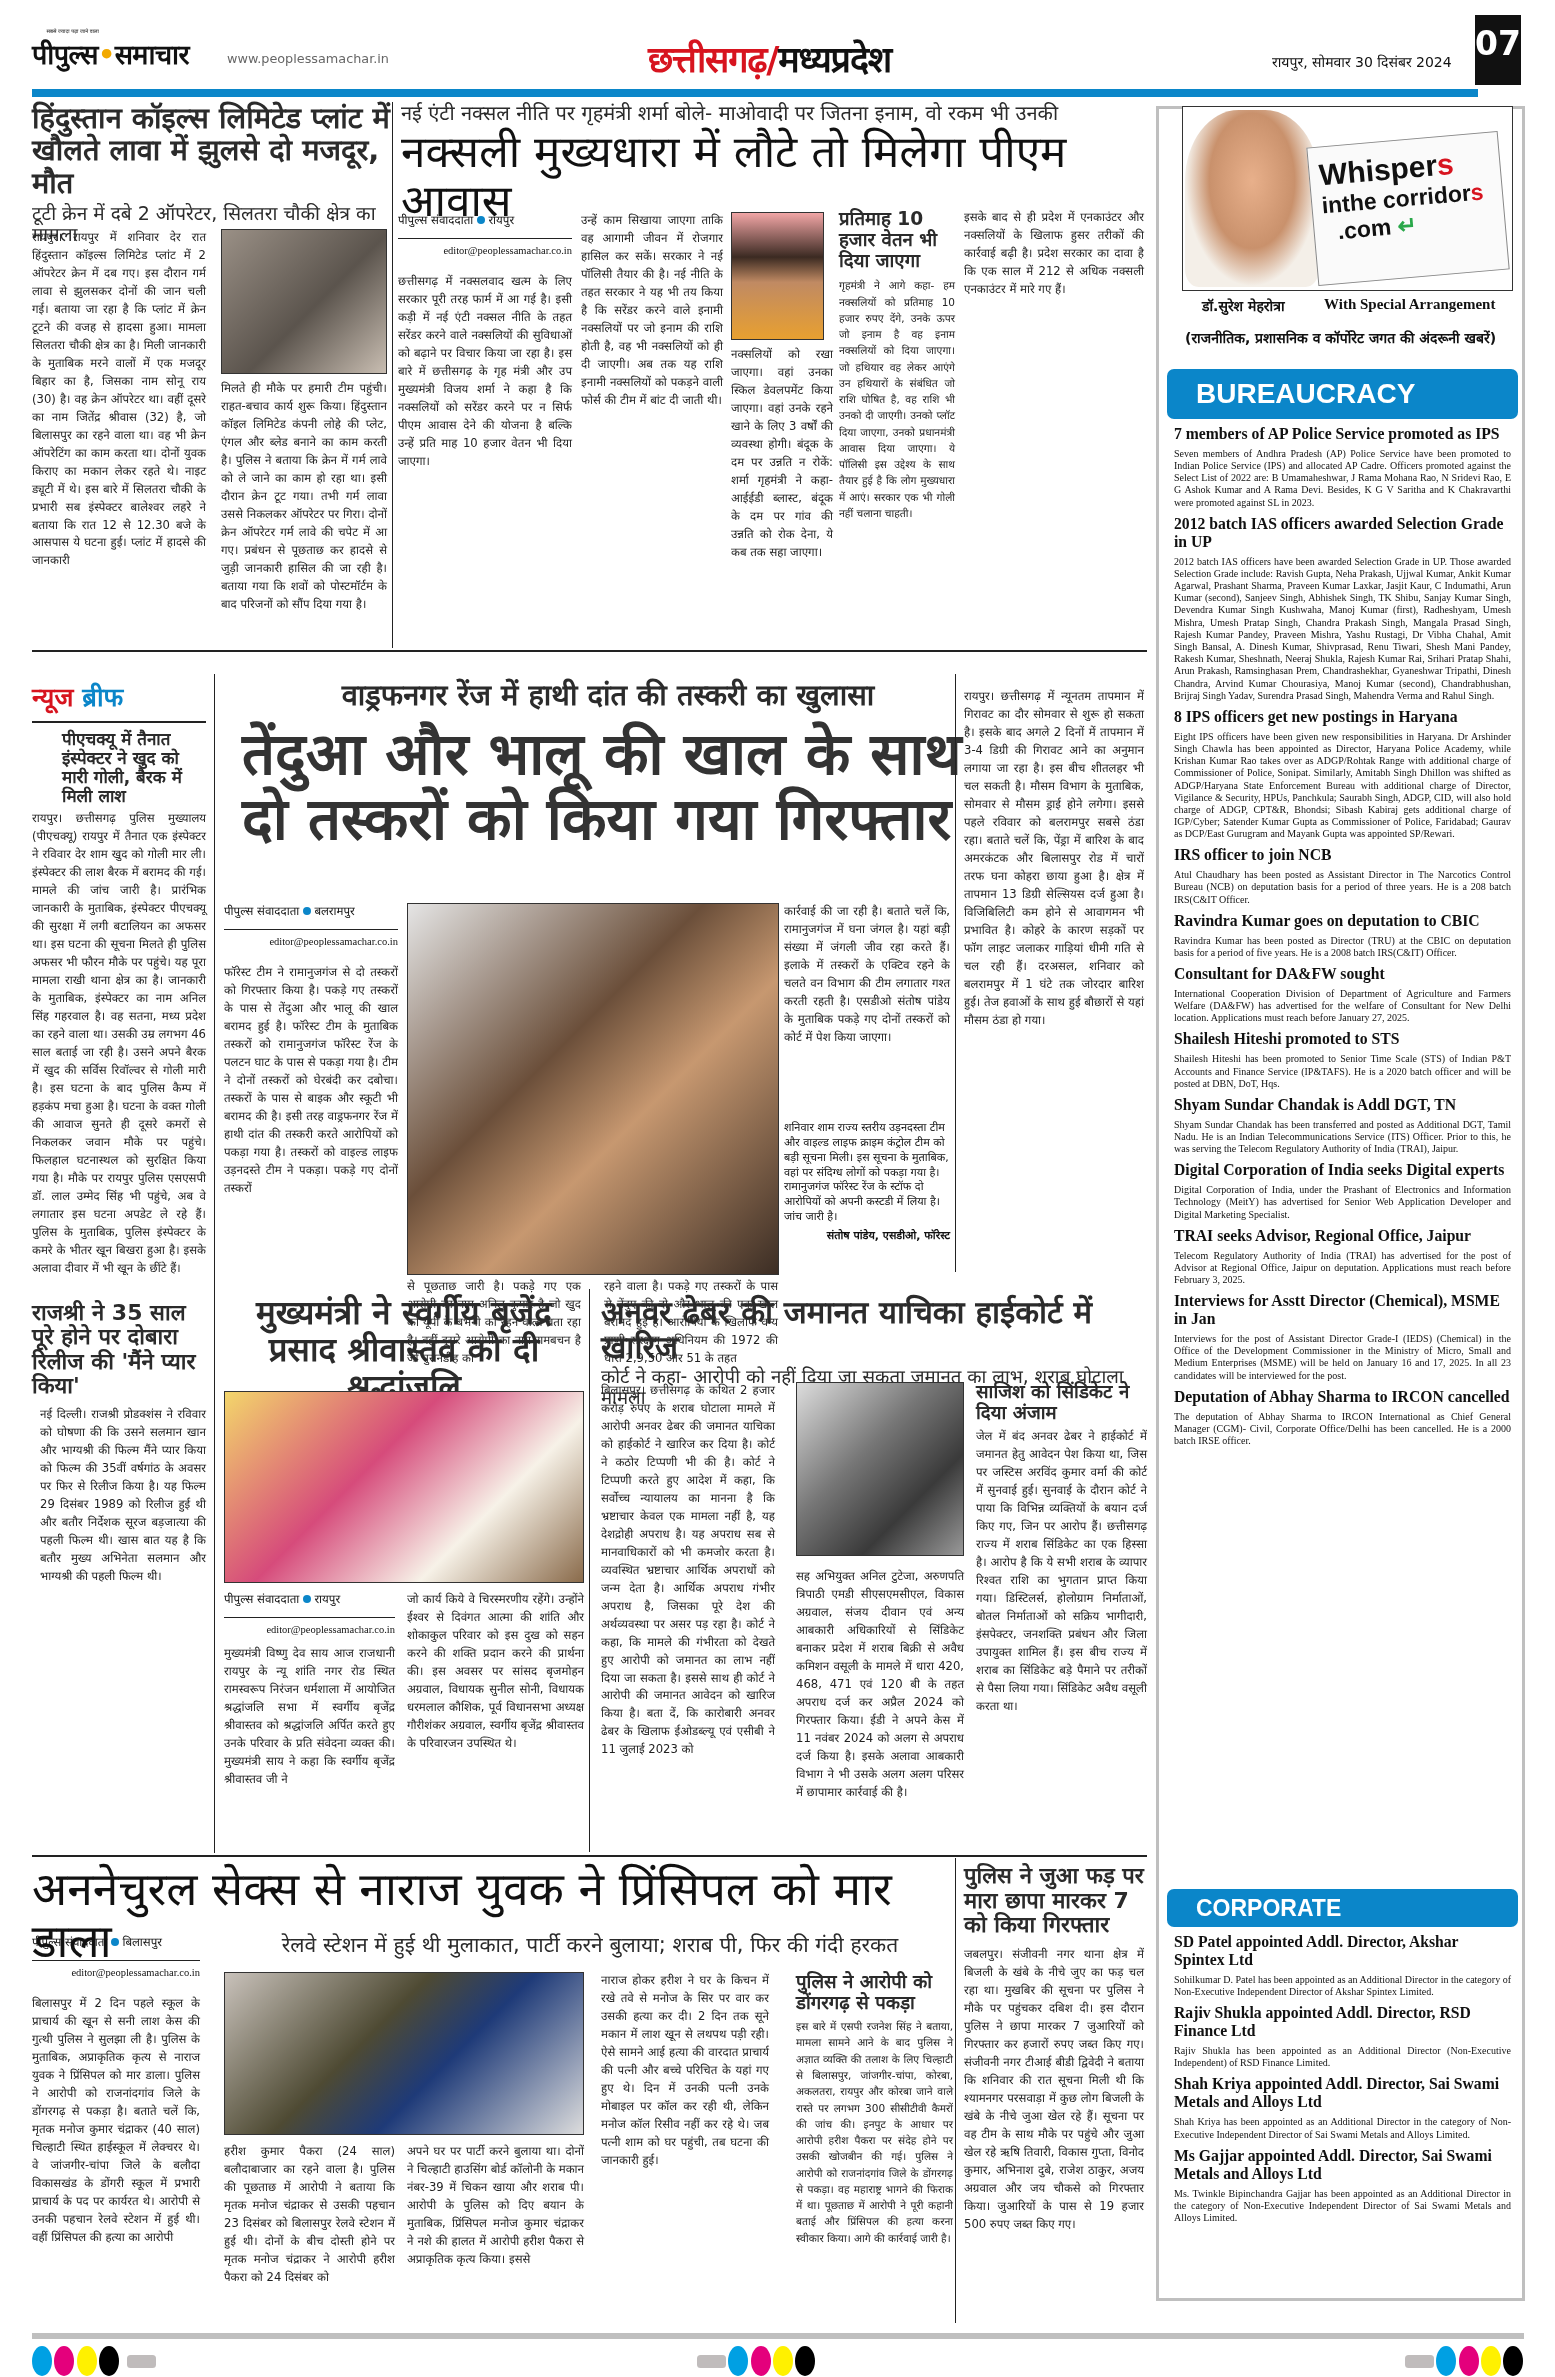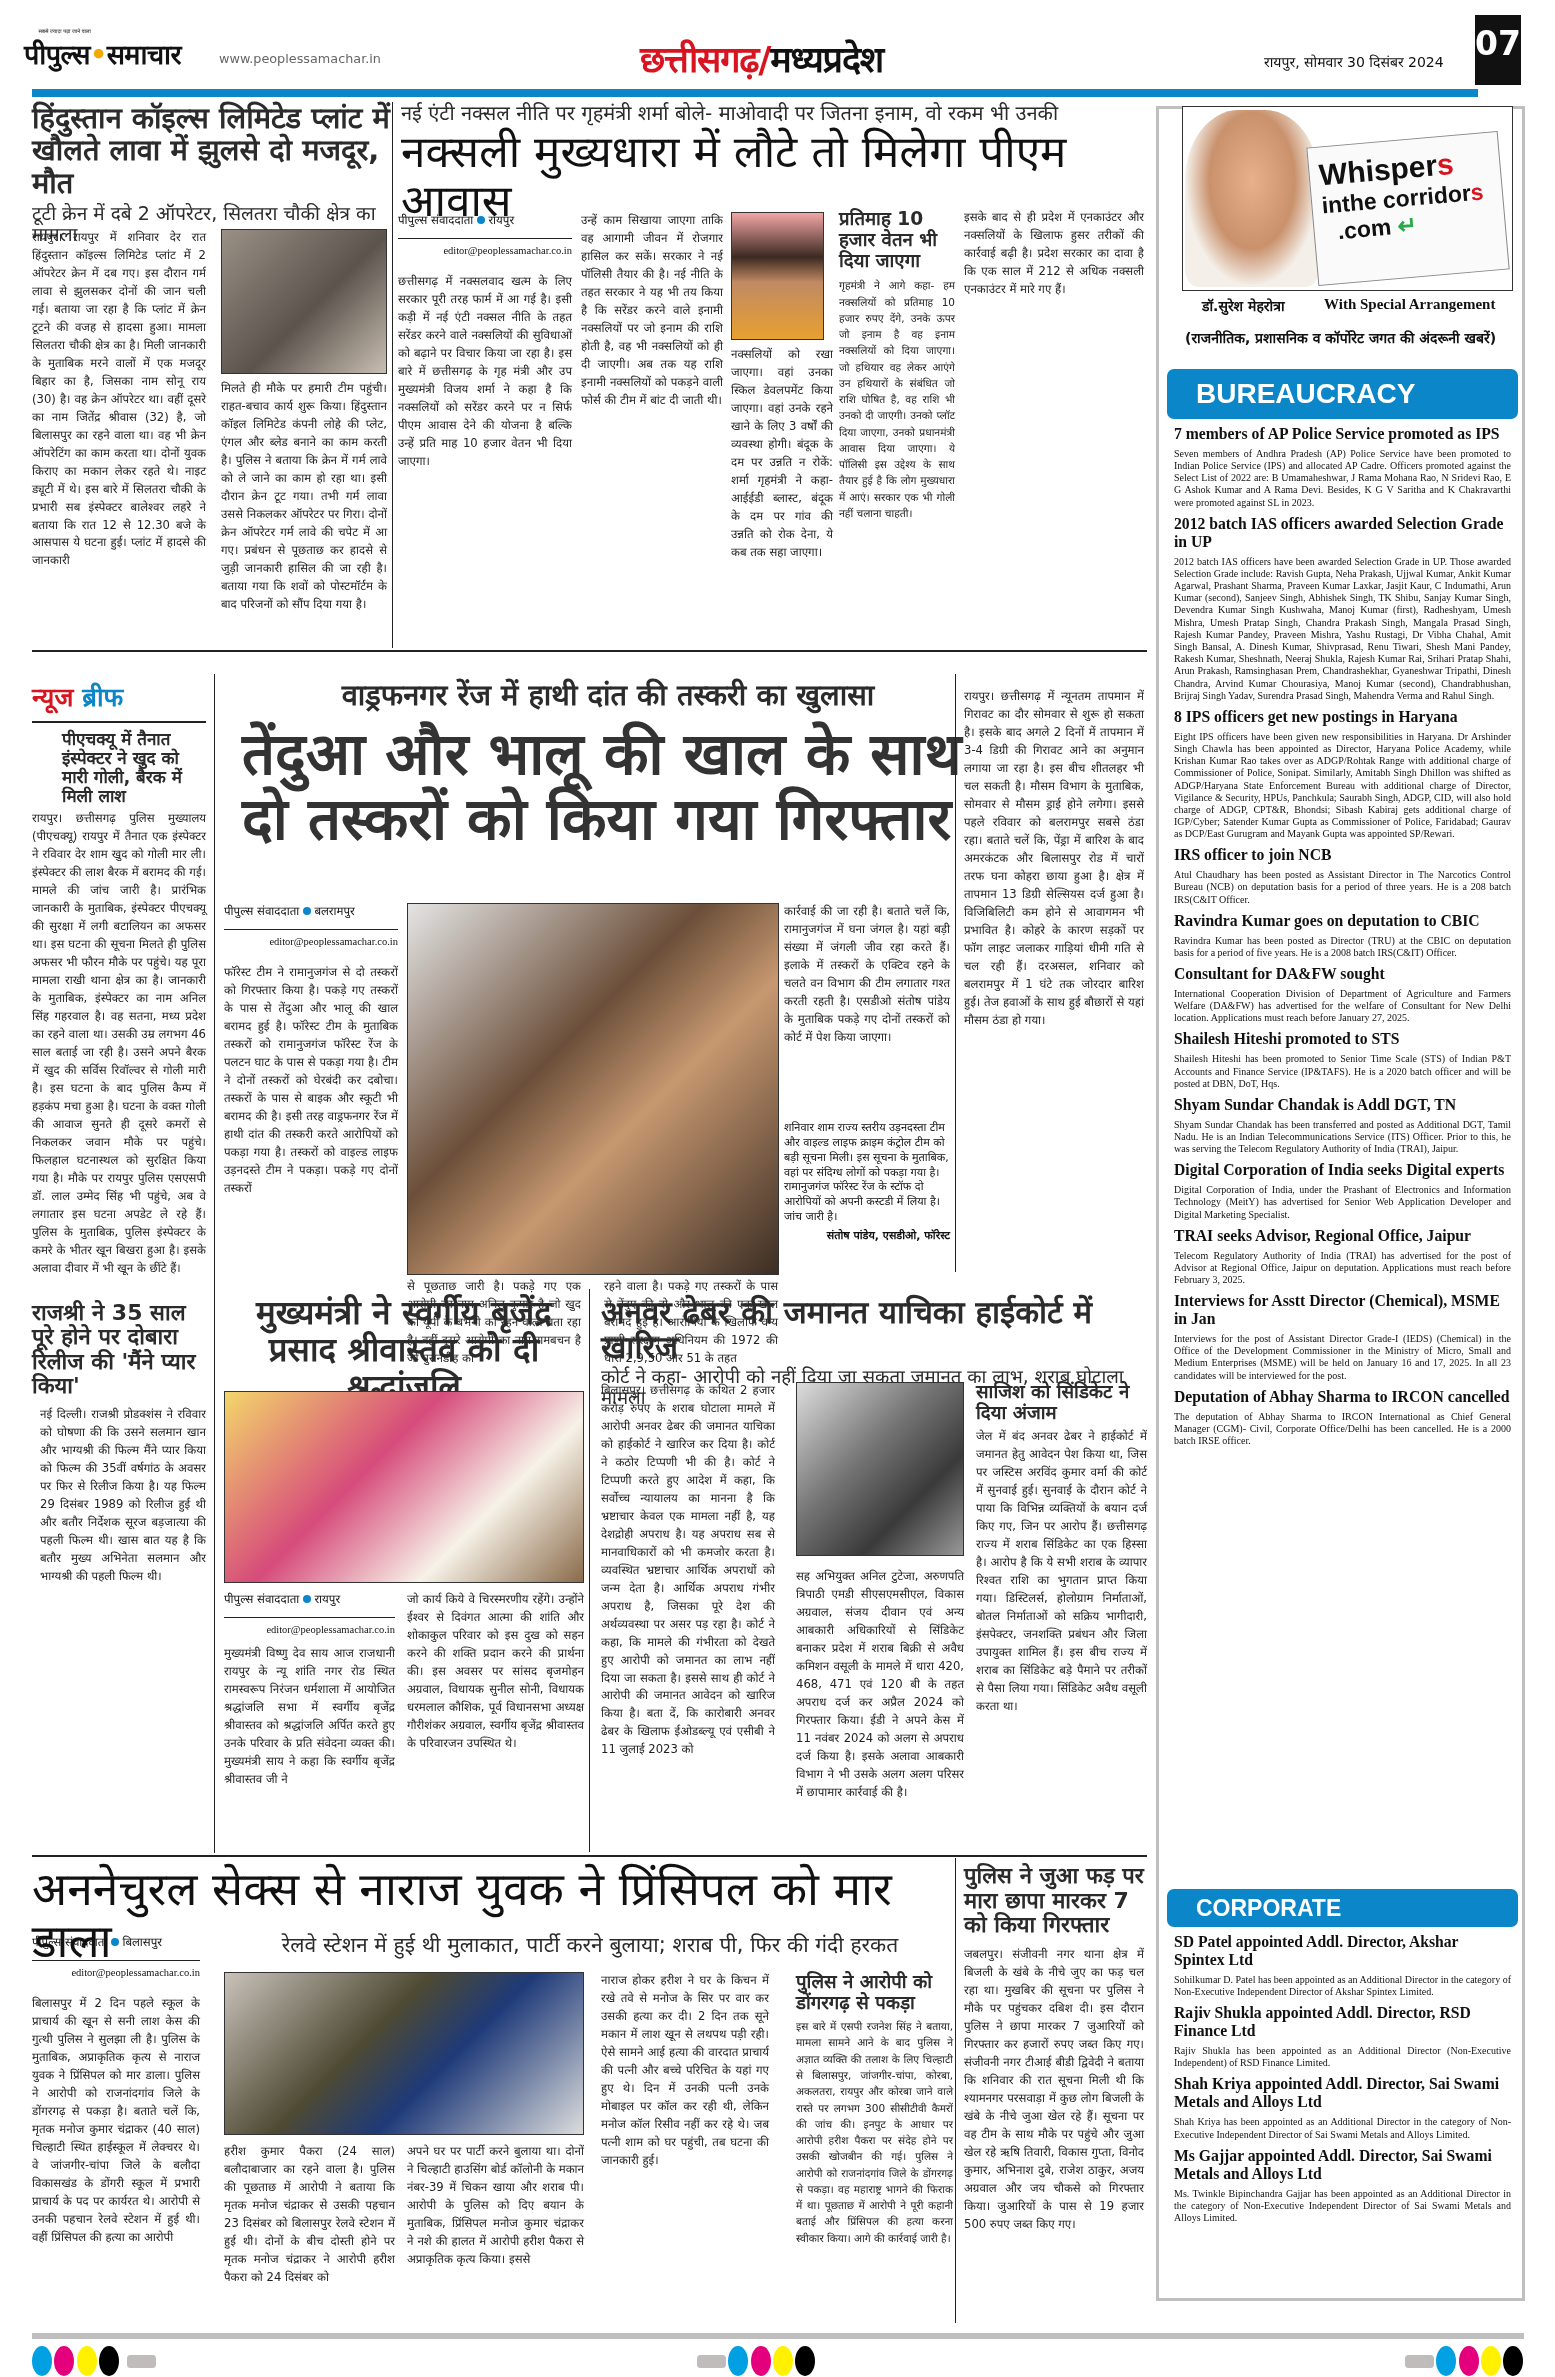--- a/index.html
+++ b/index.html
@@ -1,21 +1,21 @@
 <!DOCTYPE html>
 <html style="font-size:9.3px"><head>
 <meta charset="utf-8">
 <style>
   * { box-sizing: border-box; margin: 0; padding: 0; }
   body { width: 1555px; height: 2377px; background: #fff; font-family: "DejaVu Sans", sans-serif; color: #111; position: relative; overflow: hidden; }
   .abs { position: absolute; }
   .serif { font-family: "Liberation Serif", "DejaVu Serif", serif; text-align: right; }
 
   
-  .masthead { left: 24px; top: 23px; width: 1492px; height: 64px; }
+  .masthead { left: 32px; top: 23px; width: 1492px; height: 64px; }
   .logo { left: 0; top: 11.6px; font-size: 27px; font-weight: bold; letter-spacing: -0.6px; }
   .logo .dot { color: #f2a900; }
   .logo-tag { left: 14.5px; top: 3.5px; font-size: 5.2px; }
   .site-url { left: 195px; top: 28px; font-size: 12.8px; color: #666; }
   .section-title { left: 616px; top: 10.5px; font-size: 36px; font-weight: bold; letter-spacing: -1.2px; }
   .section-title .red { color: #d7141f; }
   .dateline { left: 1240px; top: 29px; font-size: 14px; }
   .page-no { left: 1475px; top: 14.5px; width: 46px; height: 70px; background: #111; color: #fff; font-size: 33px; font-weight: bold; text-align: center; line-height: 58px; }
   .blue-rule { left: 32px; top: 89px; width: 1446px; height: 8.1px; background: #0b86c9; }
 

